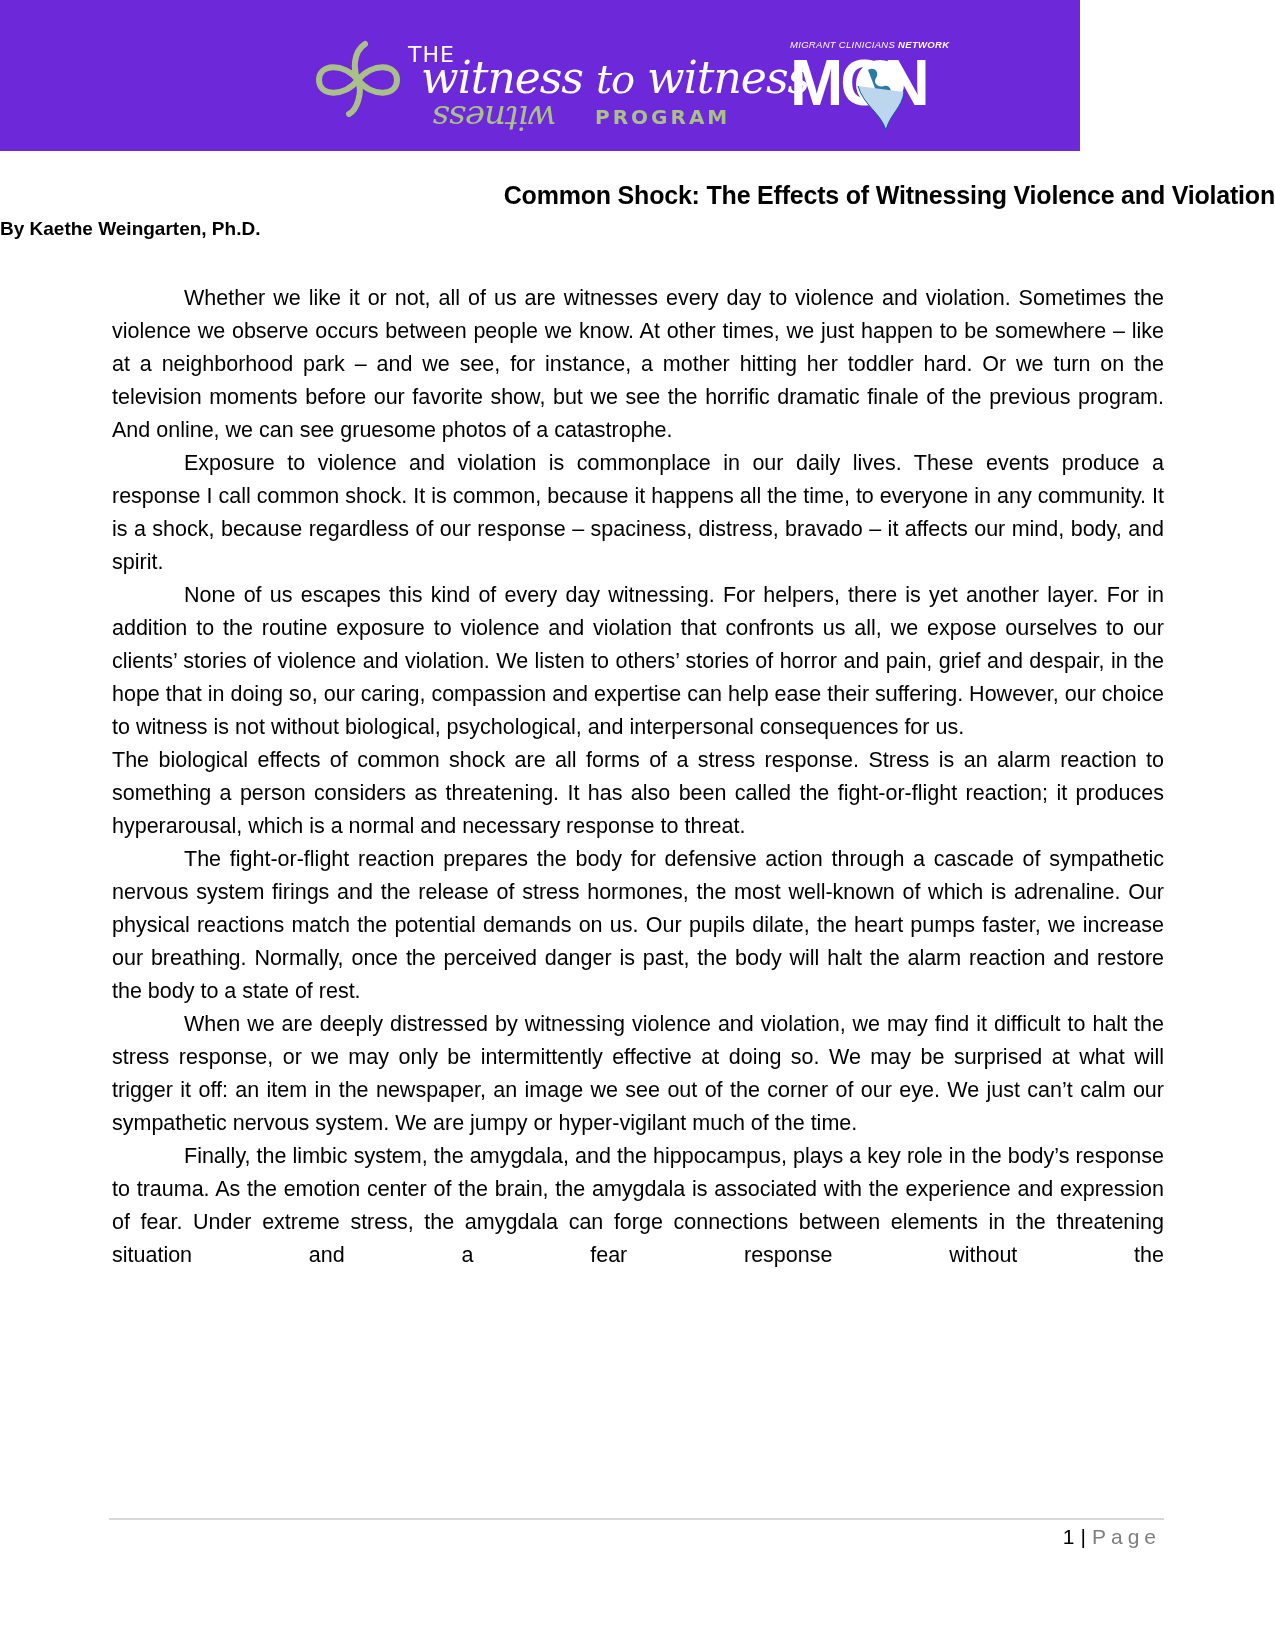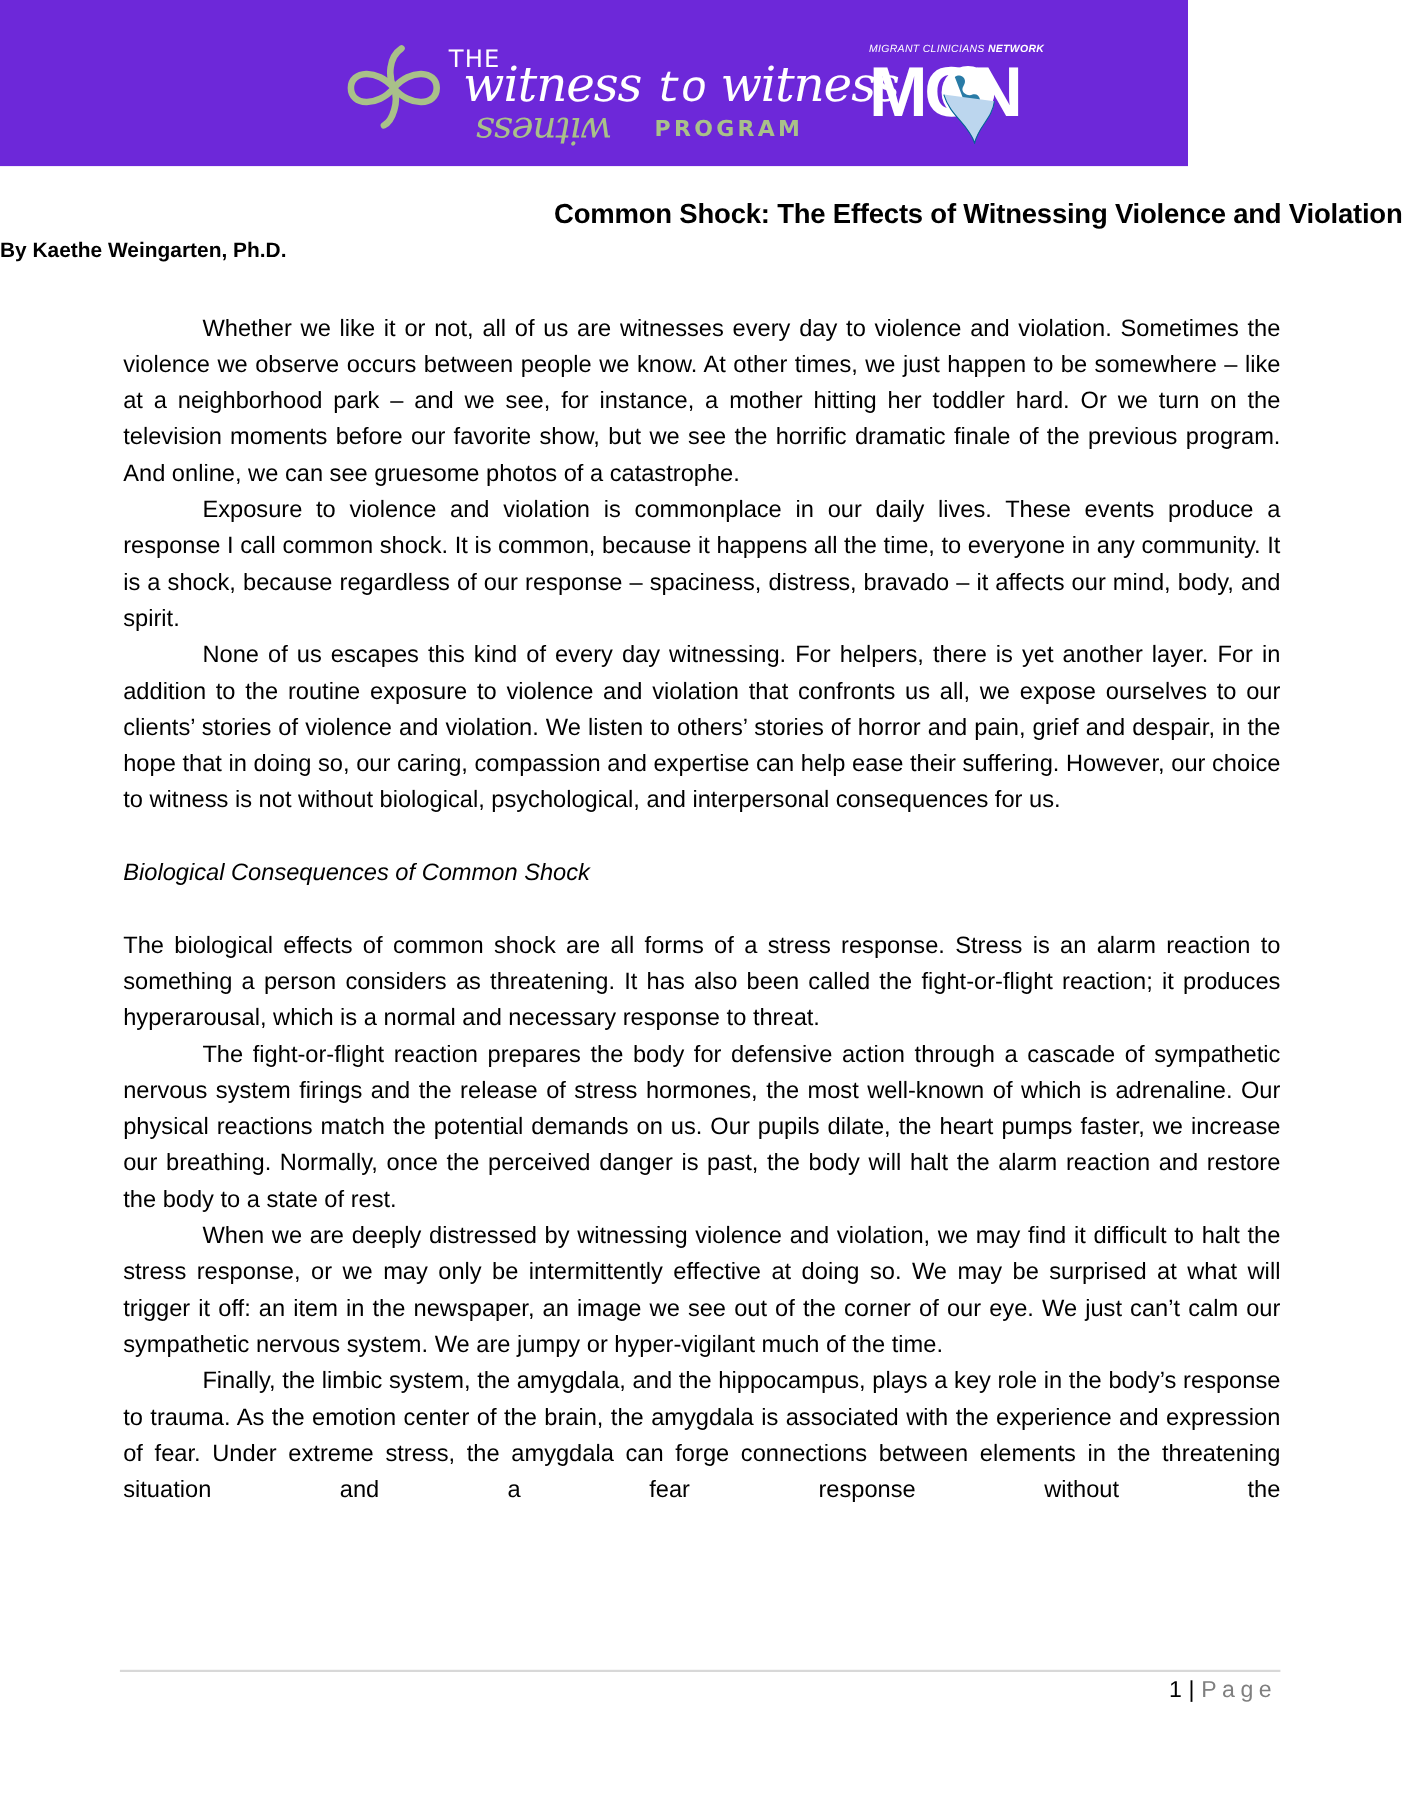--- a/index.html
+++ b/index.html
@@ -25,21 +25,21 @@
       position: absolute; left: 95px; top: 6px;
       color: #ffffff; font-size: 22px; letter-spacing: 1px;
       font-family: "DejaVu Sans", sans-serif;
     }
     .w2w-main {
       position: absolute; left: 108px; top: 16px;
       color: #ffffff; font-size: 44px; font-style: italic;
       font-family: "DejaVu Serif", serif; white-space: nowrap;
       letter-spacing: -1px;
     }
-    .w2w-main .to { font-size: 40px; font-family: Liberation Mono, monospace; }
+    .w2w-main .to { font-size: 40px; }
     .w2w-mirror {
       position: absolute; left: 120px; top: 62px;
       color: #a9c089; font-size: 34px; font-style: italic;
       font-family: "DejaVu Serif", serif;
       transform: scale(-1, -1); transform-origin: center;
       letter-spacing: -1px;
     }
     .w2w-program {
       position: absolute; left: 282px; top: 69px;
       color: #a9c089; font-size: 20px; letter-spacing: 3px;
@@ -115,21 +115,20 @@
   </div>
 </div>
 
 <div class="title">Common Shock: The Effects of Witnessing Violence and Violation</div>
 <div class="byline">By Kaethe Weingarten, Ph.D.</div>
 
 <div class="body">
   <p class="indent">Whether we like it or not, all of us are witnesses every day to violence and violation. Sometimes the violence we observe occurs between people we know. At other times, we just happen to be somewhere – like at a neighborhood park – and we see, for instance, a mother hitting her toddler hard. Or we turn on the television moments before our favorite show, but we see the horrific dramatic finale of the previous program. And online, we can see gruesome photos of a catastrophe.</p>
   <p class="indent">Exposure to violence and violation is commonplace in our daily lives. These events produce a response I call common shock. It is common, because it happens all the time, to everyone in any community. It is a shock, because regardless of our response – spaciness, distress, bravado – it affects our mind, body, and spirit.</p>
   <p class="indent">None of us escapes this kind of every day witnessing. For helpers, there is yet another layer. For in addition to the routine exposure to violence and violation that confronts us all, we expose ourselves to our clients’ stories of violence and violation. We listen to others’ stories of horror and pain, grief and despair, in the hope that in doing so, our caring, compassion and expertise can help ease their suffering. However, our choice to witness is not without biological, psychological, and interpersonal consequences for us.</p>
-  <p class="heading">Biological Consequences of Common Shock</p>
   <p class="noindent">The biological effects of common shock are all forms of a stress response. Stress is an alarm reaction to something a person considers as threatening. It has also been called the fight-or-flight reaction; it produces hyperarousal, which is a normal and necessary response to threat.</p>
   <p class="indent">The fight-or-flight reaction prepares the body for defensive action through a cascade of sympathetic nervous system firings and the release of stress hormones, the most well-known of which is adrenaline. Our physical reactions match the potential demands on us. Our pupils dilate, the heart pumps faster, we increase our breathing. Normally, once the perceived danger is past, the body will halt the alarm reaction and restore the body to a state of rest.</p>
   <p class="indent">When we are deeply distressed by witnessing violence and violation, we may find it difficult to halt the stress response, or we may only be intermittently effective at doing so. We may be surprised at what will trigger it off: an item in the newspaper, an image we see out of the corner of our eye. We just can’t calm our sympathetic nervous system. We are jumpy or hyper-vigilant much of the time.</p>
   <p class="indent last">Finally, the limbic system, the amygdala, and the hippocampus, plays a key role in the body’s response to trauma. As the emotion center of the brain, the amygdala is associated with the experience and expression of fear. Under extreme stress, the amygdala can forge connections between elements in the threatening situation and a fear response without the</p>
 </div>
 
 <div class="footer-rule"></div>
 <div class="footer-page">
   <span class="num">1</span><span class="sep">|</span><span class="label">Page</span>
 </div>

